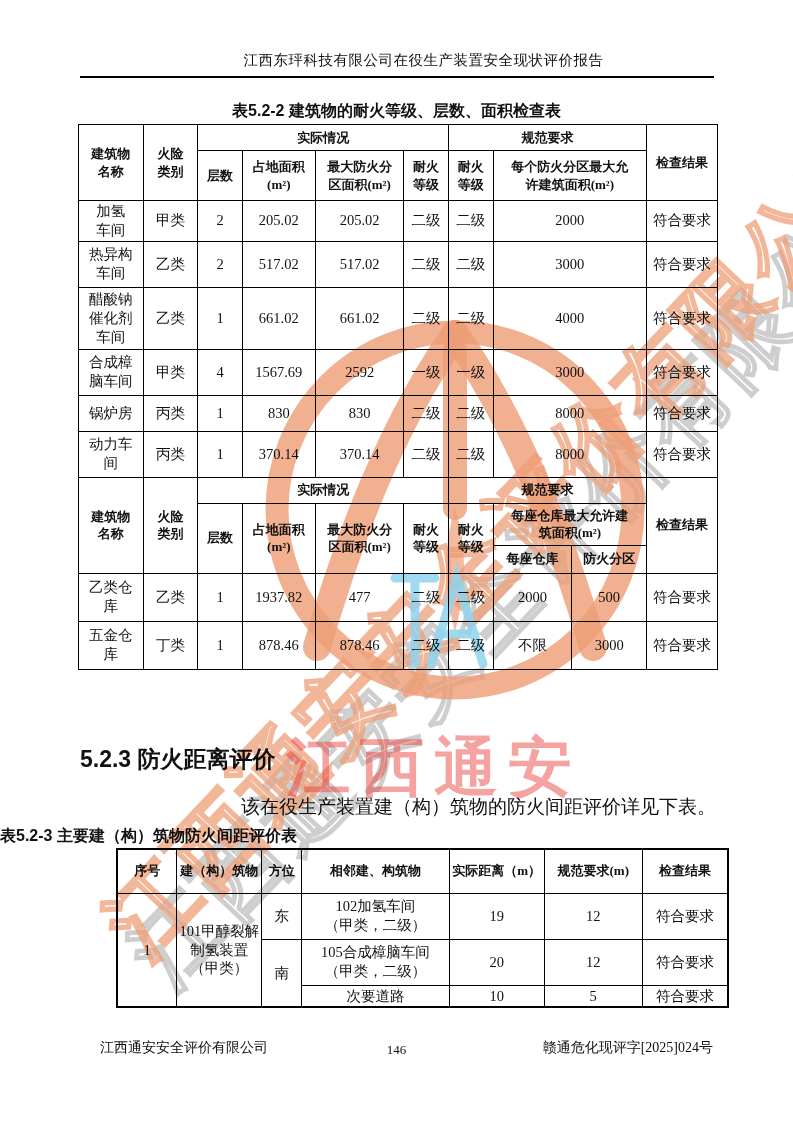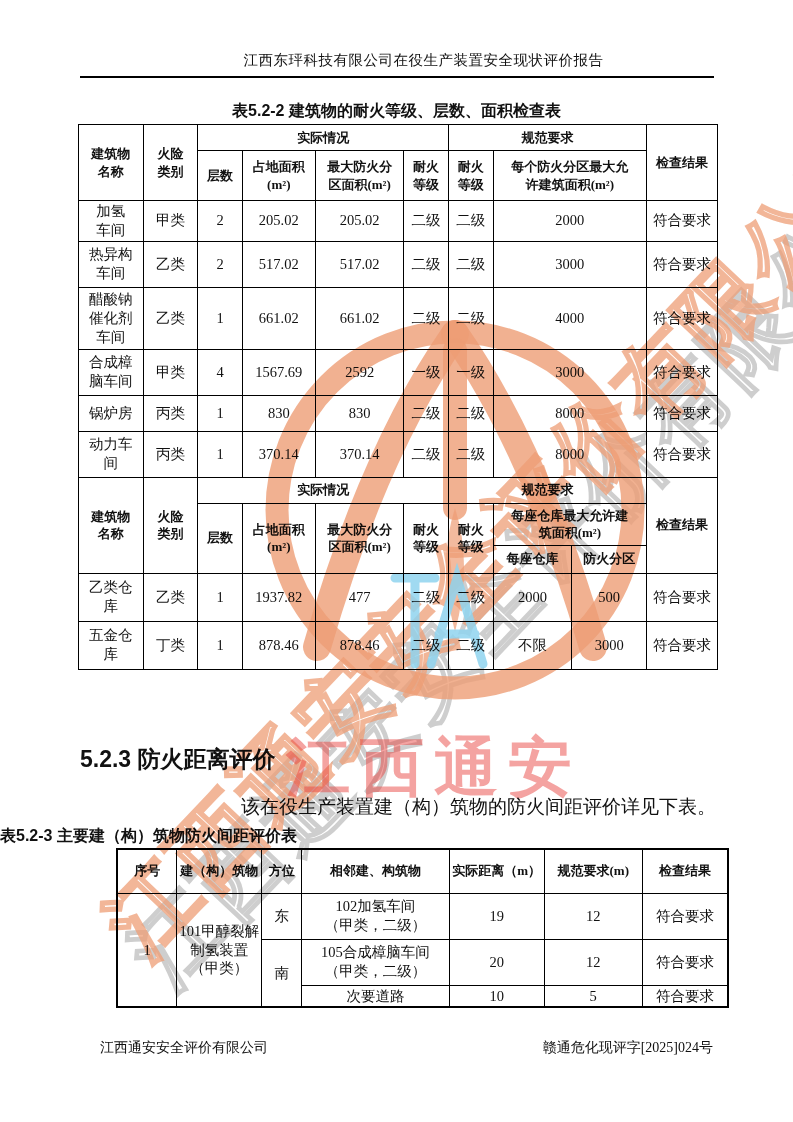--- a/index.html
+++ b/index.html
@@ -275,20 +275,21 @@
     <tr class="r-t2b">
       <td>次要道路</td>
       <td>10</td>
       <td>5</td>
       <td>符合要求</td>
     </tr>
   </tbody>
     </table>
 
   <div class="doc-footer-left">江西通安安全评价有限公司</div>
+  <div class="doc-footer-page">146</div>
   <div class="doc-footer-right">赣通危化现评字[2025]024号</div>
 
   <div class="wm">
     <div class="wm-diag gray">江西通安安全评价有限公司</div>
     <div class="wm-diag orange">江西通安安全评价有限公司</div>
     <svg class="wm-stamp" width="420" height="420" viewBox="0 0 420 420">
 
       <circle cx="210" cy="208" r="178" fill="none" stroke="rgba(238,157,117,0.8)" stroke-width="23"></circle>
 
       <path d="M210 32 Q128 150 72 345" fill="none" stroke="rgba(238,157,117,0.8)" stroke-width="28" stroke-linecap="round"></path>

